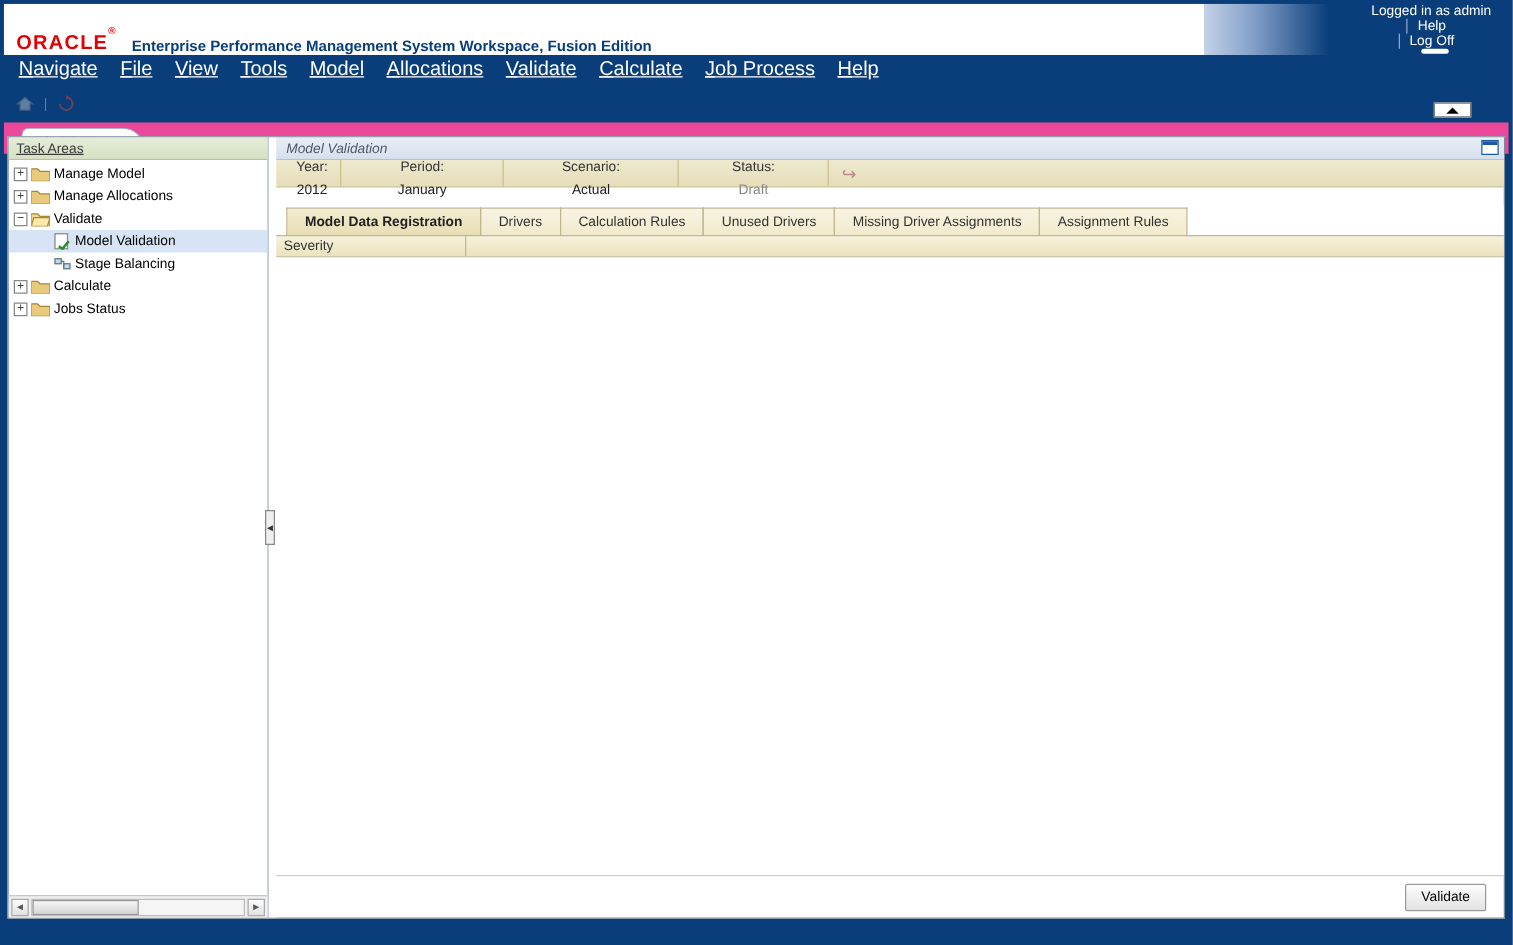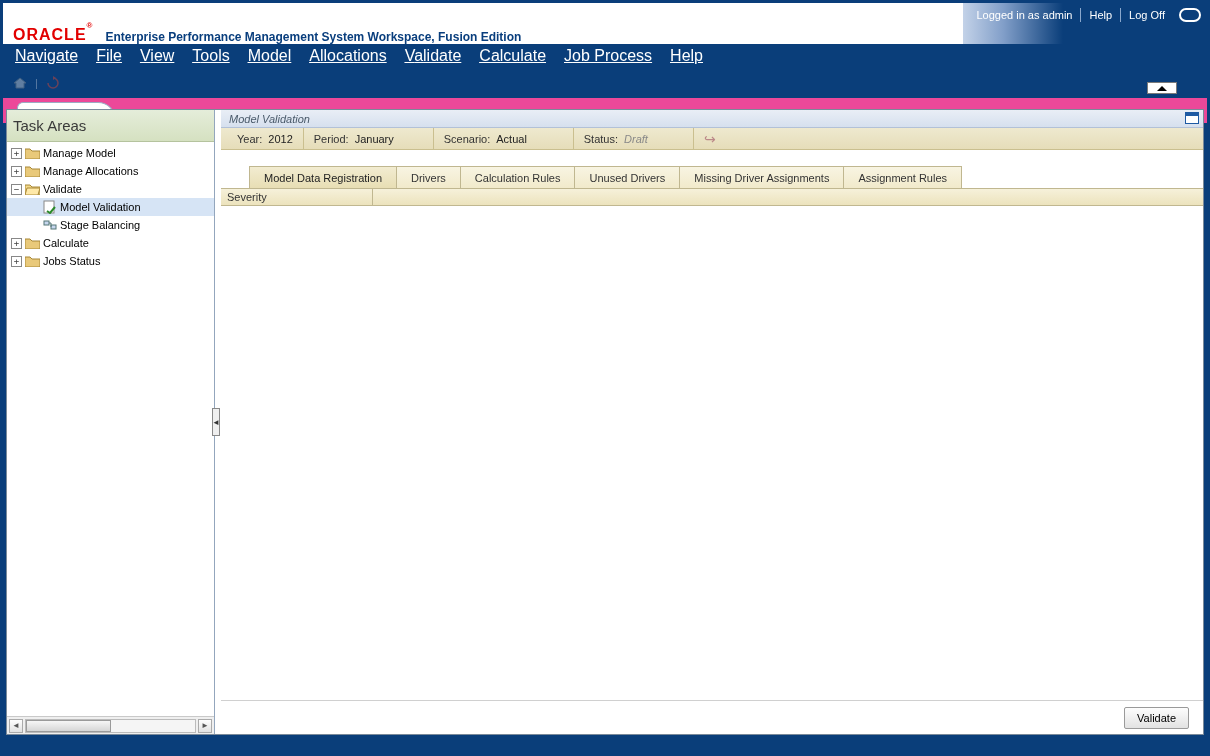--- a/index.html
+++ b/index.html
@@ -40,20 +40,21 @@
   .titlebar-right {
     position: absolute;
     right: 6px;
     top: 0;
     height: 24px;
     display: flex;
     align-items: center;
     color: #fff;
     font-size: 11px;
     gap: 0;
+    flex-direction: column;
   }
   .titlebar-right a {
     color: #fff;
     text-decoration: none;
     padding: 0 8px;
     border-left: 1px solid #8aa7cc;
     height: 14px;
     display: inline-flex;
     align-items: center;
   }
@@ -148,27 +149,28 @@
     border:1px solid #7a8a9a;
     display:flex;
   }
   .sidebar {
     width:208px;
     display:flex;
     flex-direction:column;
     border-right:1px solid #93a6bd;
   }
   .sidebar-title {
-    height:32px;
+    height:18px;
     background:linear-gradient(#e5edda,#d5e1c1);
     border-bottom:1px solid #b5c39e;
     padding-left:6px;
     display:flex; align-items:center;
-    font-size:15px;
+    font-size:11px;
     color:#3a3a3a;
+    text-decoration:underline;
   }
   .tree {
     flex:1;
     overflow:auto;
     padding:2px 0;
     font-size:11px;
   }
   .tree-row {
     display:flex; align-items:center;
     height:18px;
@@ -270,25 +272,26 @@
     font-size:11px;
     color:#3a3a3a;
     padding-left:6px;
   }
   .pov-item {
     display:flex; align-items:center;
     padding:0 10px;
     height:100%;
     border-right:1px solid #cabf8f;
     gap:6px;
+    flex-direction:column;
   }
   .pov-item:last-of-type { border-right:1px solid #cabf8f;text-align:right;}
   .pov-label { color:#333; }
   .pov-value { color:#222; }
-  .pov-value.italic { font-style:italic; color:#888; }
+  .pov-value.italic { color:#888; }
   .pov-go {
     width:24px; text-align:center; color:#b88; font-size:14px;
     padding-left:8px;
   }
   .tab-gap { height:14px; }
   .tabstrip {
     height:24px;
     display:flex;
     align-items:flex-end;
     padding-left:8px;
@@ -301,25 +304,24 @@
     background:linear-gradient(#f8f4e2,#f1eacb);
     padding:0 14px;
     display:flex; align-items:center;
     font-size:11px;
     color:#333;
     cursor:pointer;
     margin-right:-1px;
   }
   .tab.active {
     background:linear-gradient(#f2ecd1,#e8deb4);
-    font-weight:normal;
+    font-weight:bold;
     color:#222;
     position:relative;
     z-index:2;
-    margin-left:20px;
   }
   .grid-header {
     height:18px;
     background:linear-gradient(#f6f1da,#ece3bd);
     border-top:1px solid #c0b790;
     border-bottom:1px solid #c0b790;
     display:flex;
     font-size:11px;
     color:#333;
     align-items:center;

